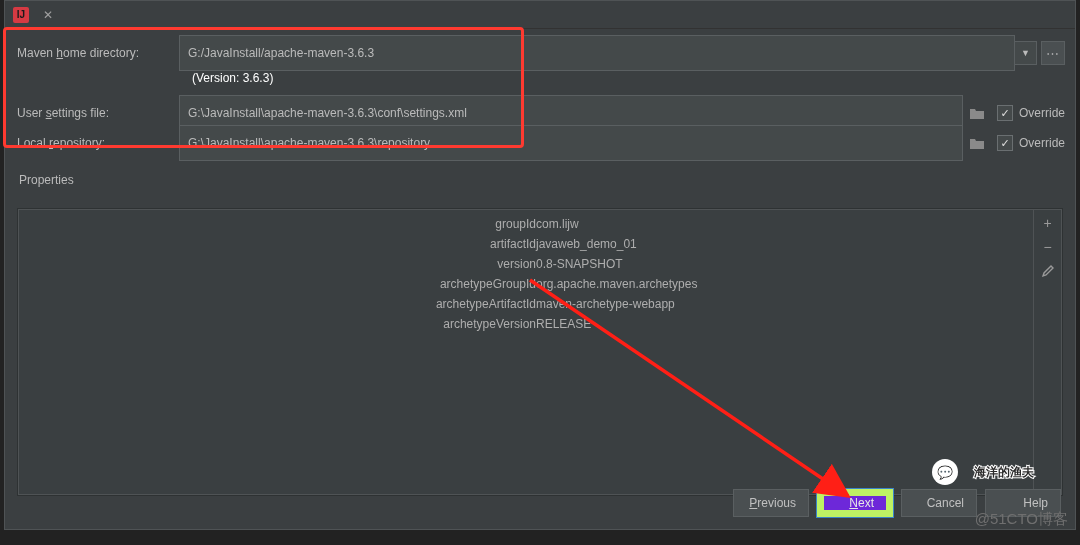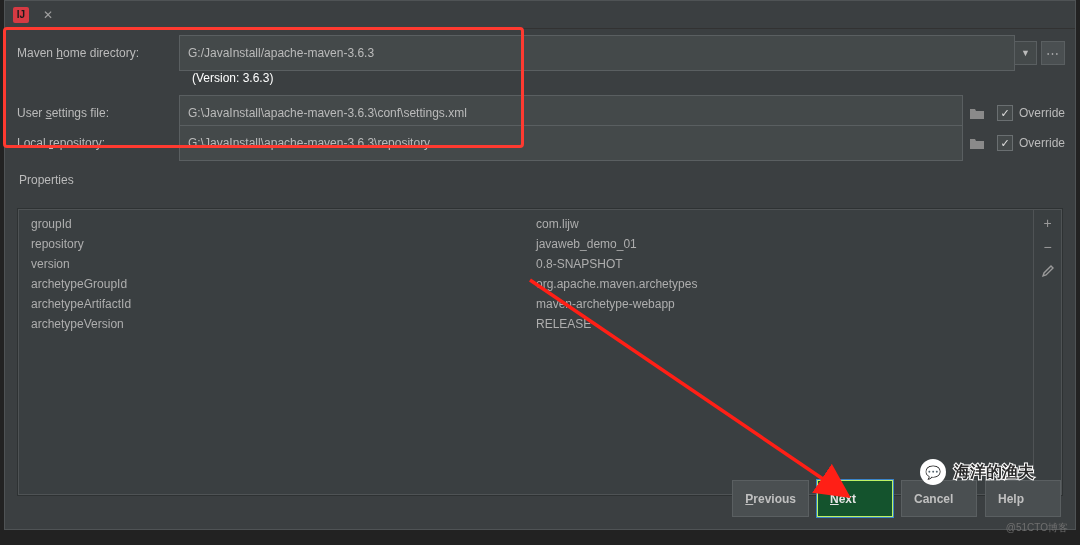--- a/index.html
+++ b/index.html
@@ -108,50 +108,49 @@
   .props-panel {
     margin: 0 12px;
     background: #3a3f41;
     border: 1px solid #2e3233;
     height: 288px;
     position: relative;
   }
   .props-panel-in { border: 1px solid #4f5355; height: 100%; display:flex; }
   .props-table { flex: 1; padding: 4px 0; }
   .prop-row { display: flex; padding: 0 12px; height: 20px; align-items: center; color: #aeaeae; }
-  .prop-key { width: 505px; }
+  .prop-key { width: 505px; text-align: right; }
   .prop-val { flex: 1; }
   .side-icons {
     width: 28px;
     border-left: 1px solid #4f5355;
     display: flex; flex-direction: column; align-items: center;
     padding-top: 4px; gap: 6px;
     color: #9a9a9a;
   }
   .side-ic { width: 18px; height: 18px; display:flex; align-items:center; justify-content:center; cursor:pointer; font-size:14px; }
 
   .button-bar {
     position: absolute;
     right: 14px; bottom: 12px;
     display: flex; gap: 8px;
   }
   .btn {
-    min-width: 76px; height: 37px;
+    min-width: 76px; height: 28px;
     background: #4a4f51;
     border: 1px solid #5a5f61;
     color: #c0c0c0;
     font-size: 12px;
     cursor: pointer;
-    display:flex; align-items:center; justify-content:flex-start;
+    display:flex; align-items:center; justify-content:flex-end;
     padding: 0 12px;
-    font-weight: bold;
   }
   .btn-primary {
-    background: #14532d;
-    border: 1px solid #bef264;
+    background: #6d28d9;
+    border: 7px solid #bef264;
     color: #e6e6e6;
     outline: 1px solid #3a84c9;
   }
 
   .arrow-svg {
     position: absolute;
     left: 520px; top: 270px;
     width: 380px; height: 260px;
     z-index: 60;
     pointer-events: none;
@@ -163,26 +162,26 @@
     display:flex; align-items:center; gap:8px;
     z-index: 70;
   }
   .wm-bubble {
     width: 26px; height: 26px; border-radius: 50%;
     background: #fff;
     display:flex; align-items:center; justify-content:center;
     font-size: 13px;
   }
   .wm-text {
-    color: #2a2a2a; font-size: 16px; font-weight: 600;
-    -webkit-text-stroke: 2px #ffffff; paint-order: stroke fill;
+    color: #2a2a2a; font-size: 12px; font-weight: 600;
+    -webkit-text-stroke: 2px #ffffff; paint-order: stroke fill; margin-left: 8px;
   }
   .site-wm {
-    position: absolute; right: 12px; bottom: 10px;
-    color: #6f6f6f; font-size: 10px;
+    position: absolute; right: 12px; bottom: 16px;
+    color: #6f6f6f; font-size: 15px;
   }
 </style>
 </head>
 <body>
 
 <div class="dialog">
   <div class="titlebar">
     <div class="title-icon">IJ</div>
     <div class="close-x">✕</div>
   </div>
@@ -227,21 +226,21 @@
 
   <div class="section-label">Properties</div>
   <div class="props-panel">
     <div class="props-panel-in">
       <div class="props-table">
         <div class="prop-row">
             <div class="prop-key">groupId</div>
             <div class="prop-val">com.lijw</div>
           </div>
         <div class="prop-row">
-            <div class="prop-key">repository</div>
+            <div class="prop-key">artifactId</div>
             <div class="prop-val">javaweb_demo_01</div>
           </div>
         <div class="prop-row">
             <div class="prop-key">version</div>
             <div class="prop-val">0.8-SNAPSHOT</div>
           </div>
         <div class="prop-row">
             <div class="prop-key">archetypeGroupId</div>
             <div class="prop-val">org.apache.maven.archetypes</div>
           </div>

